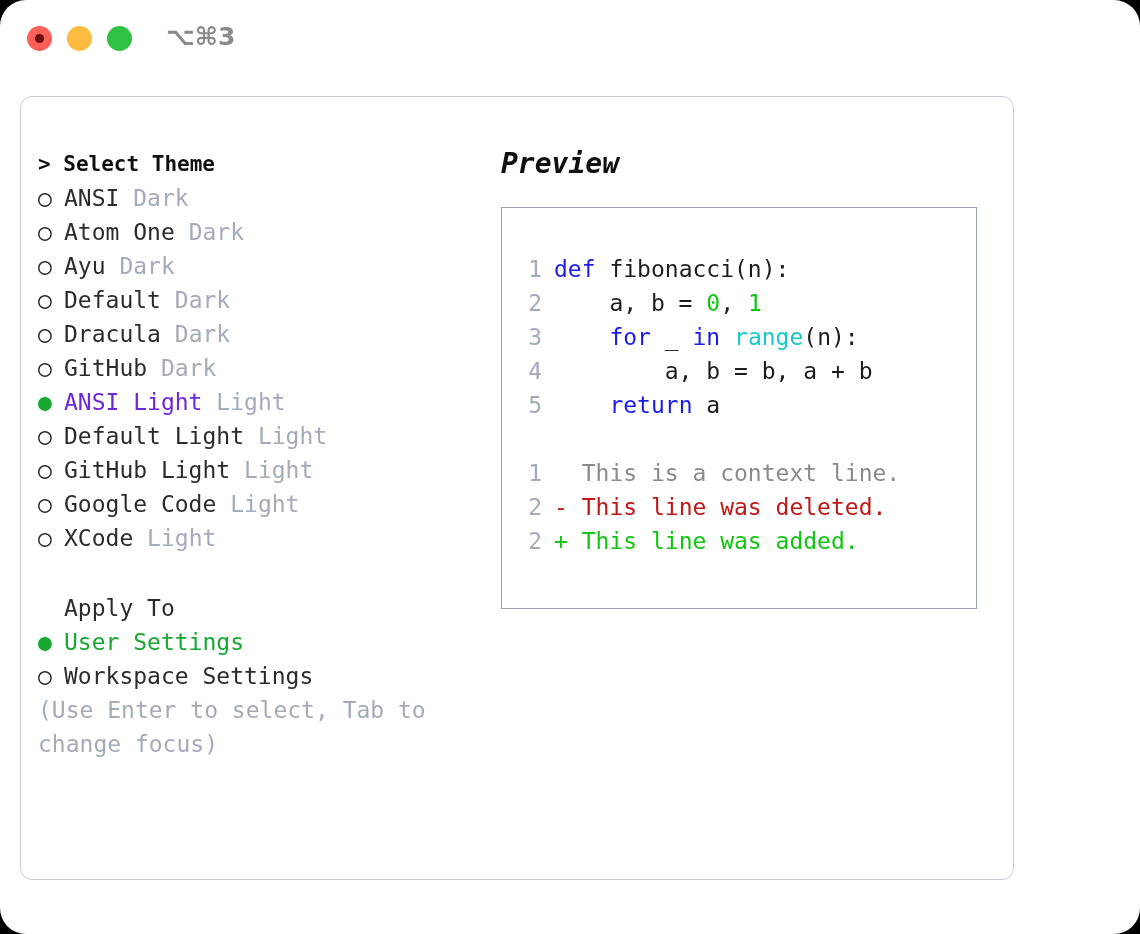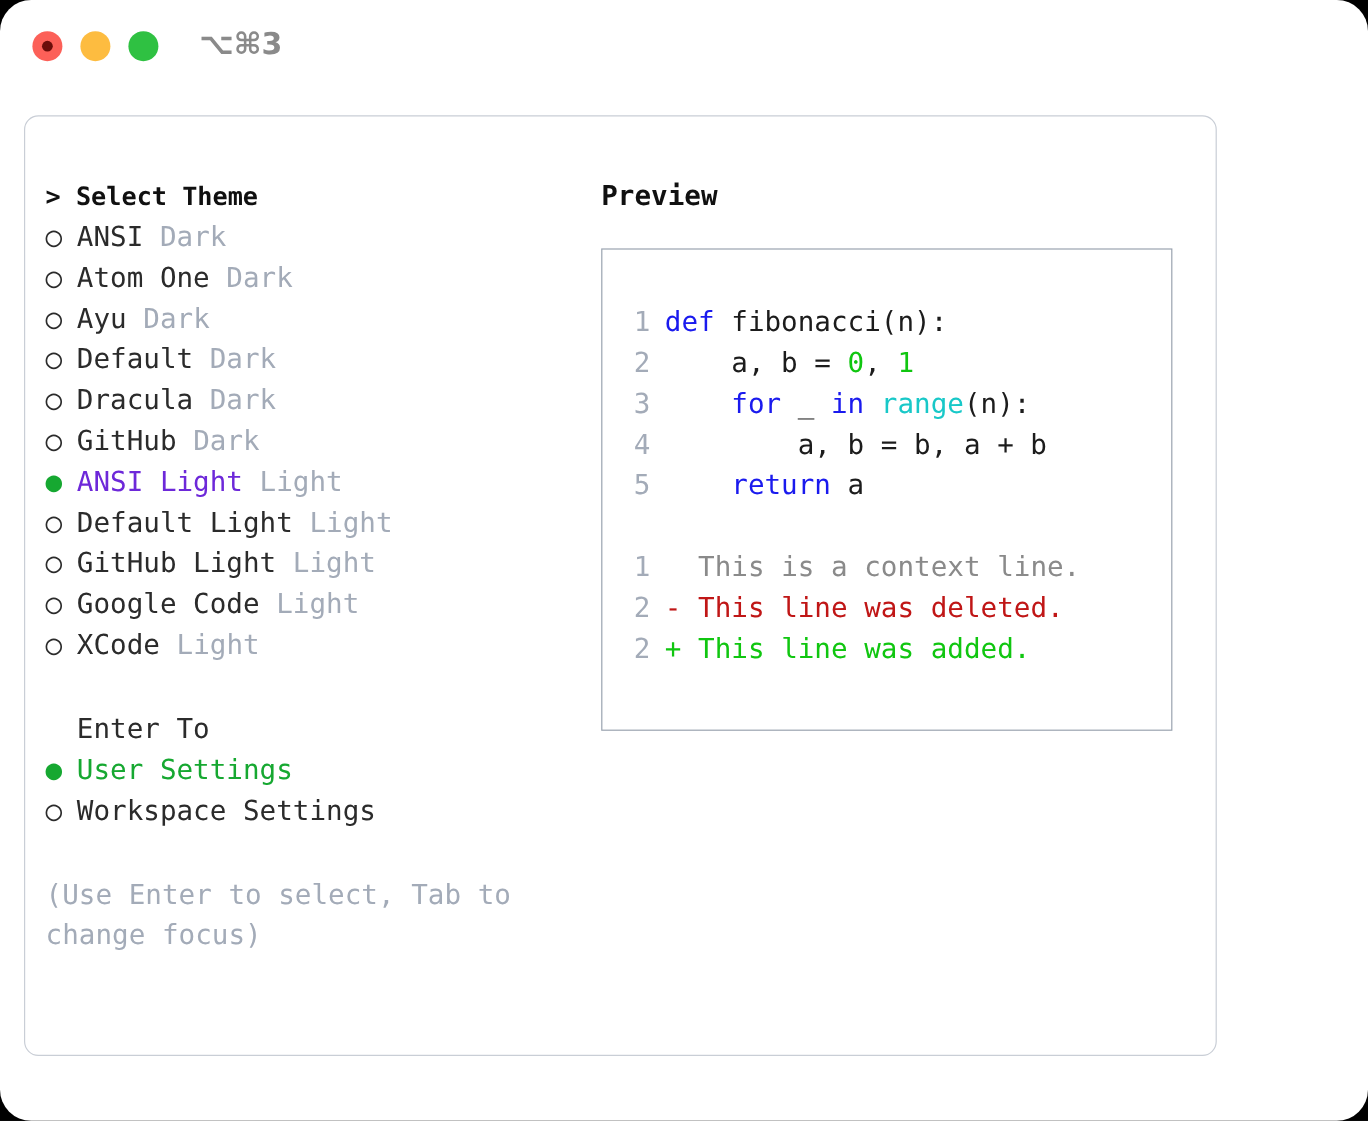--- a/index.html
+++ b/index.html
@@ -115,41 +115,41 @@
     font-size: 23px;
     height: 34px;
     line-height: 34px;
     padding-left: 26px;
     white-space: pre;
   }
   .apply-label { color: #2b2b2b; }
   .apply-label.selected { color: #16a831; }
 
   #hint-text {
-    margin-top: 36px;
     font-size: 23px;
     line-height: 34px;
     color: #a3abb8;
     width: 400px;
   }
 
   
   #preview-column {
     position: absolute;
     left: 480px;
     top: 50px;
     width: 495px;
   }
   #preview-header {
     font-weight: 700;
     color: #101010;
-    font-size: 23px;
-    height: 34px;
-    line-height: 34px;
-    white-space: pre;
+    font-size: 28px;
+    height: 34px;
+    line-height: 34px;
+    white-space: pre;
+    font-style: italic;
   }
   #preview-box {
     margin-top: 26px;
     width: 476px;
     height: 402px;
     border: 1px solid #9aa3b0;
     box-sizing: border-box;
     background: #ffffff;
     position: relative;
   }
@@ -204,21 +204,21 @@
           <div class="row"><span class="bullet">○</span><span class="theme-name">Dracula</span><span> </span><span class="theme-kind">Dark</span></div>
           <div class="row"><span class="bullet">○</span><span class="theme-name">GitHub</span><span> </span><span class="theme-kind">Dark</span></div>
           <div class="row"><span class="bullet selected">●</span><span class="theme-name selected">ANSI Light</span><span> </span><span class="theme-kind selected">Light</span></div>
           <div class="row"><span class="bullet">○</span><span class="theme-name">Default Light</span><span> </span><span class="theme-kind">Light</span></div>
           <div class="row"><span class="bullet">○</span><span class="theme-name">GitHub Light</span><span> </span><span class="theme-kind">Light</span></div>
           <div class="row"><span class="bullet">○</span><span class="theme-name">Google Code</span><span> </span><span class="theme-kind">Light</span></div>
           <div class="row"><span class="bullet">○</span><span class="theme-name">XCode</span><span> </span><span class="theme-kind">Light</span></div>
         </div>
 
       <div id="apply-block">
-        <div id="apply-header">Enter To</div>
+        <div id="apply-header">Apply To</div>
         <div id="apply-list">
             <div class="row"><span class="bullet selected">●</span><span class="apply-label selected">User Settings</span></div>
             <div class="row"><span class="bullet">○</span><span class="apply-label">Workspace Settings</span></div>
           </div>
       </div>
 
       <div id="hint-text">(Use Enter to select, Tab to change focus)</div>
     </div>
 
     <div id="preview-column">

